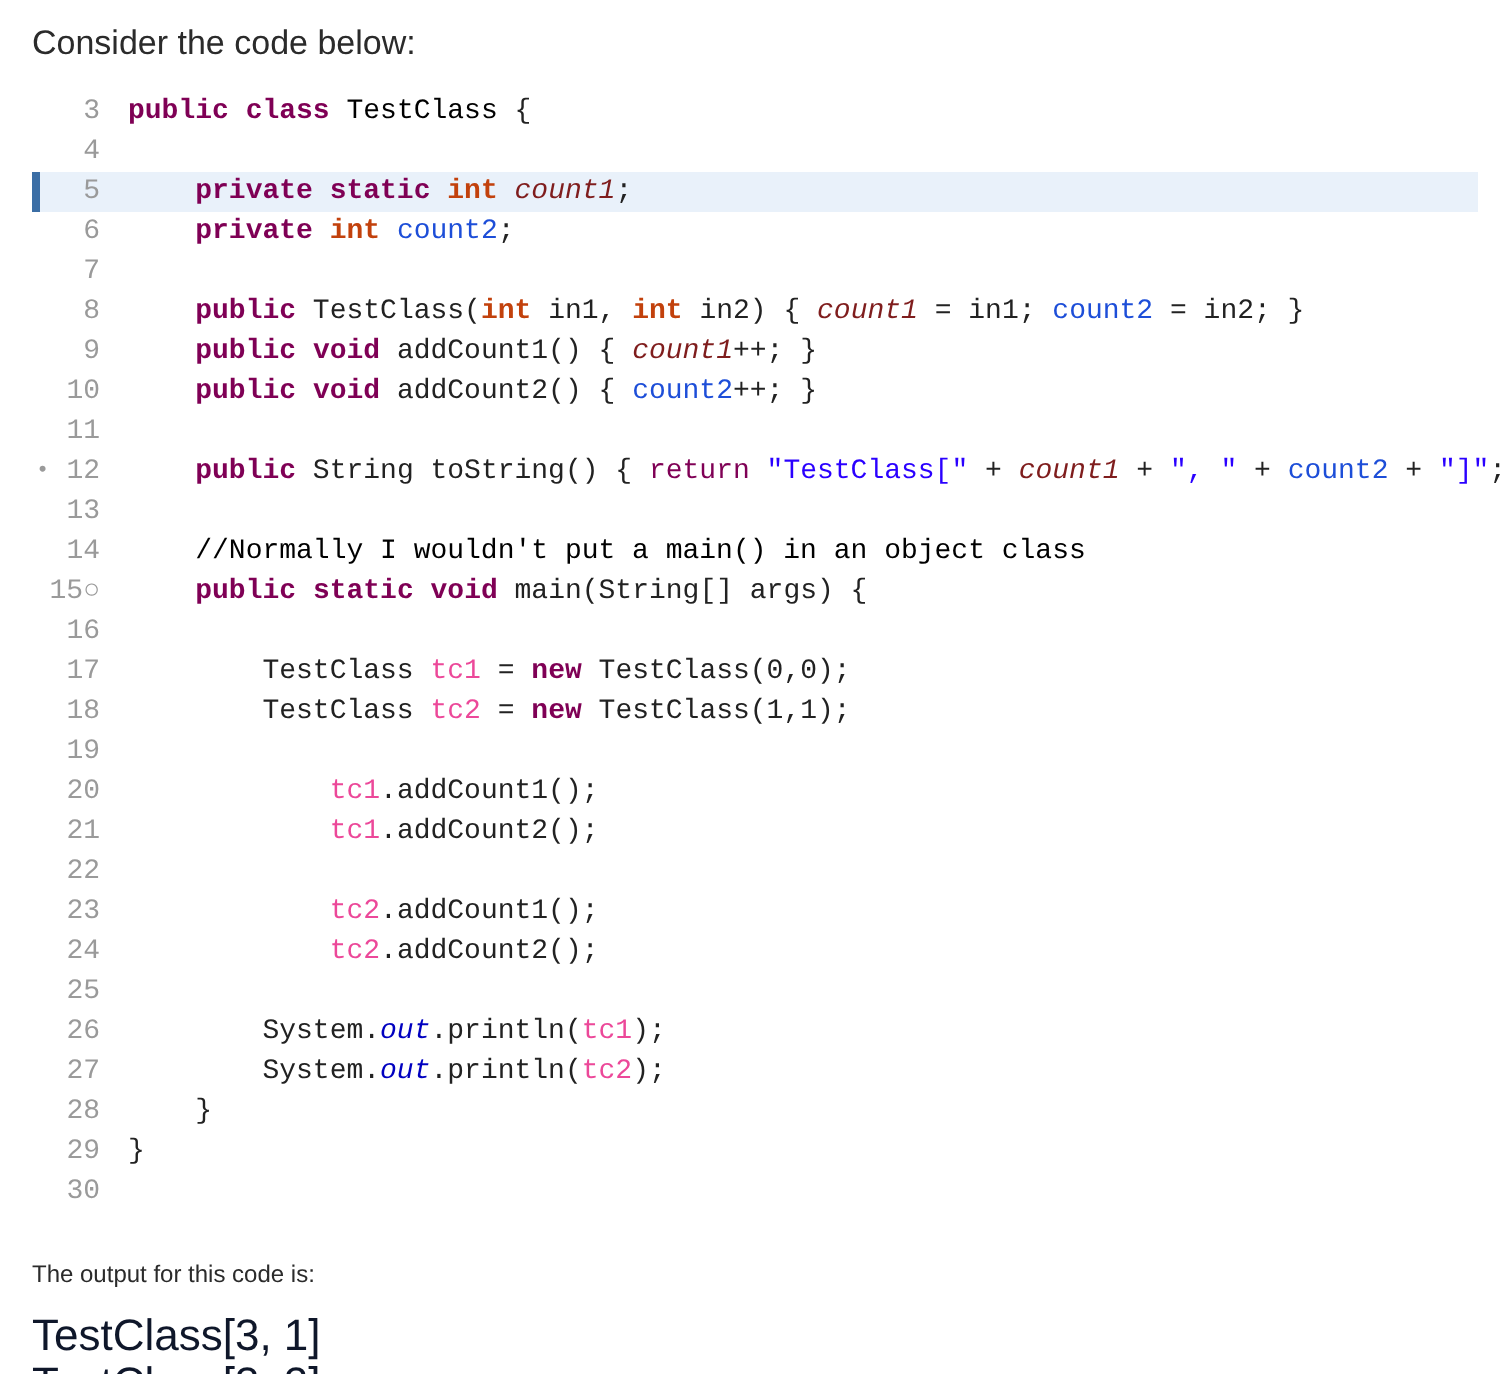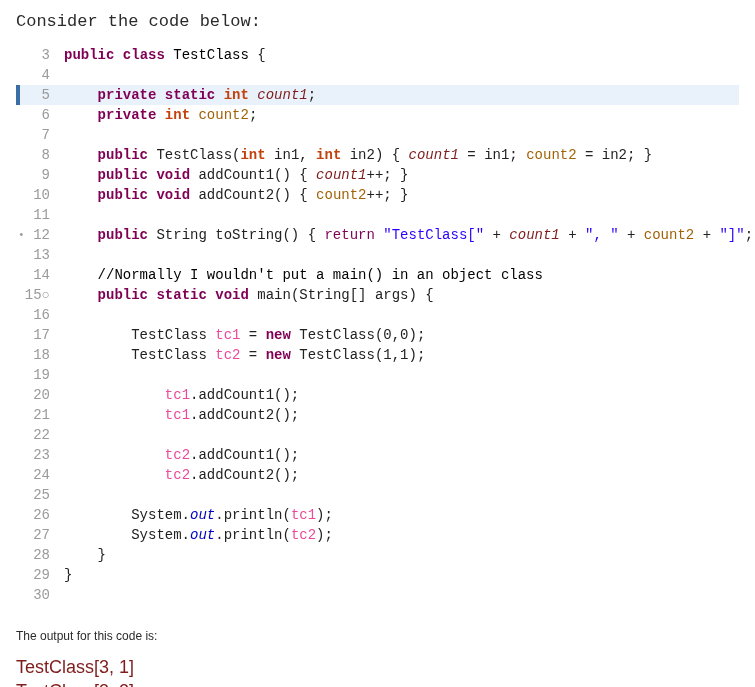--- a/index.html
+++ b/index.html
@@ -10,21 +10,20 @@
     color: #222;
     width: 755px;
   }
   .page {
     padding: 8px 16px 24px 16px;
   }
   .prompt {
     font-size: 17px;
     color: #2b2b2b;
     margin: 4px 0 14px 0;
-    font-family: Liberation Mono, monospace;
   }
   .code-block {
     font-family: Consolas, "Courier New", monospace;
     font-size: 14px;
     line-height: 20px;
     background: #fff;
     white-space: pre;
     padding-bottom: 6px;
   }
   .code-line {
@@ -63,34 +62,34 @@
     left:0; top:0; bottom:0;
     width:4px;
     background:#3b6ea5;
   }
   
   .kw { color:#7f0055; font-weight:bold; }      
   .ty { color:#c2410c; font-weight:bold; }      
   .kw-ret { color:#7f0055; font-weight:normal; }  
   .cls { color:#000; }
   .fld { color:#7f1d1d; font-style:italic; }    
-  .fld2 { color:#a16207;margin-top:14px; }                       
+  .fld2 { color:#1d4ed8;margin-top:14px; }                       
   .str { color:#2a00ff; }                        
   .com { color:#000000;margin-top:32px; }
   .var { color:#ec4899; }
   .sysi { color:#0000c0; font-style:italic;margin-top:15px; }
 
   .after-text {
     font-size: 12px;
     color: #2b2b2b;
     margin: 18px 0 12px 0;
   }
   .output-line {
-    font-size: 18px;
-    color:#7f1d1d;
+    font-size: 22px;
+    color:#0f172a;
     line-height: 24px;
   }
 </style>
 </head>
 <body>
 
 <div class="page">
 
   <div class="prompt">Consider the code below:</div>
 

